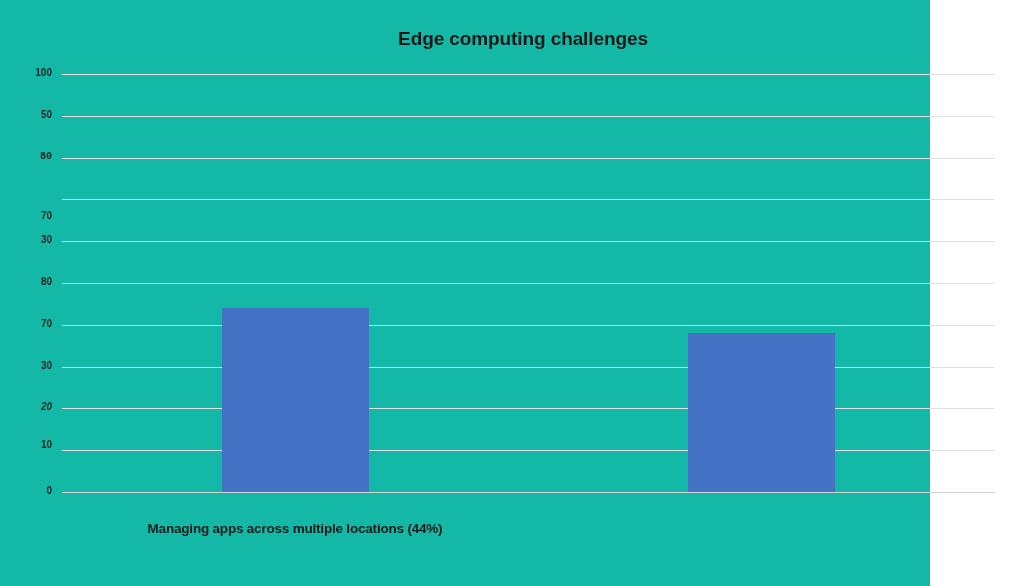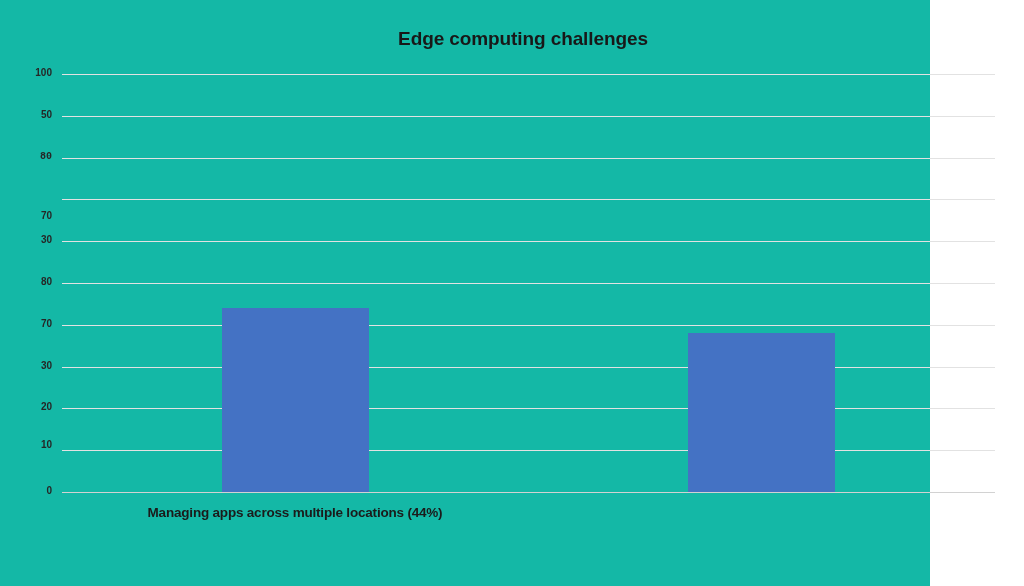--- a/index.html
+++ b/index.html
@@ -88,21 +88,21 @@
   
   #category-labels {
     position: absolute;
     left: 62px;
     top: 503px;
     width: 933px;
     height: 70px;
   }
   .cat-label {
     position: absolute;
-    top: 0;
+    top: 16px;
     text-align: center;
     font-size: 13.5px;
     font-weight: bold;
     color: #1b1b1b;
     line-height: 1.45;
     letter-spacing: -0.2px;
   }
   #cat-label-0 {
     left: 0;
     width: 466px;
@@ -121,21 +121,21 @@
 
   <div id="y-axis-labels">
       <div class="ytick" style="top: -6px;">100</div>
       <div class="ytick" style="top: 35.8px;">50</div>
       <div class="ytick" style="top: 77.6px; font-family: Liberation Mono, monospace;">80</div>
       <div class="ytick" style="top: 137px;">70</div>
       <div class="ytick" style="top: 161.2px;">30</div>
       <div class="ytick" style="top: 203px;">80</div>
       <div class="ytick" style="top: 244.8px;">70</div>
       <div class="ytick" style="top: 286.6px;">30</div>
-      <div class="ytick" style="top: 328.4px;">20</div>
+      <div class="ytick" style="top: 328.4px; font-style: italic;">20</div>
       <div class="ytick" style="top: 366px;">10</div>
       <div class="ytick" style="top: 412px;">0</div>
     </div>
 
   <div id="plot-area">
       <div class="gridline" style="top: 0px;"></div>
       <div class="gridline" style="top: 41.8px;"></div>
       <div class="gridline" style="top: 83.6px;"></div>
       <div class="gridline" style="top: 125.4px;"></div>
       <div class="gridline" style="top: 167.2px;"></div>

